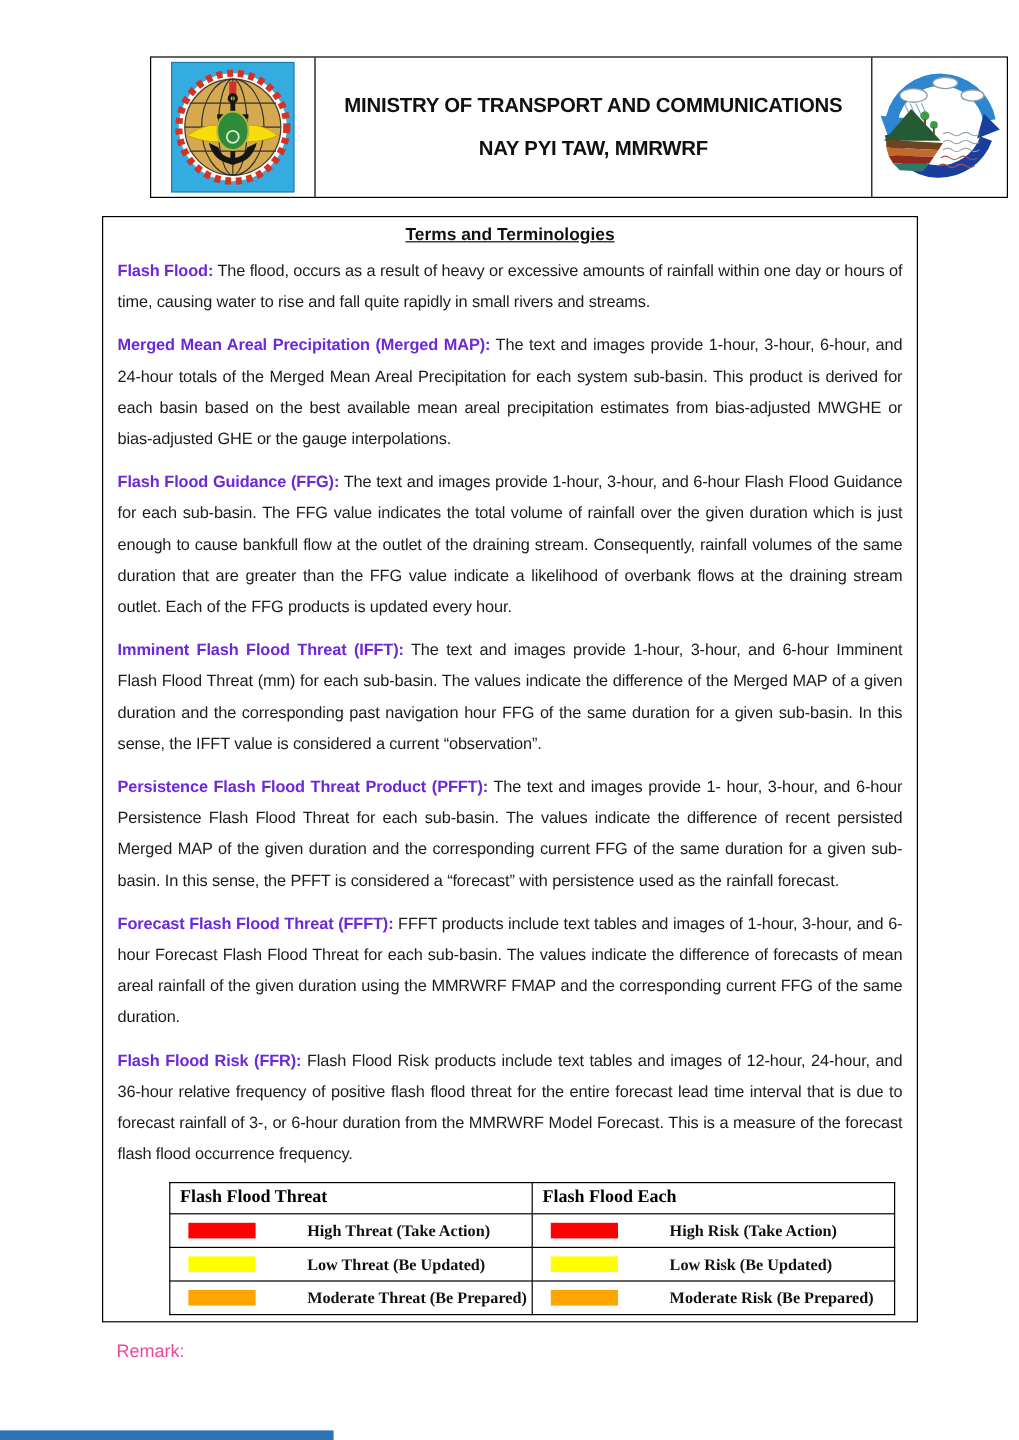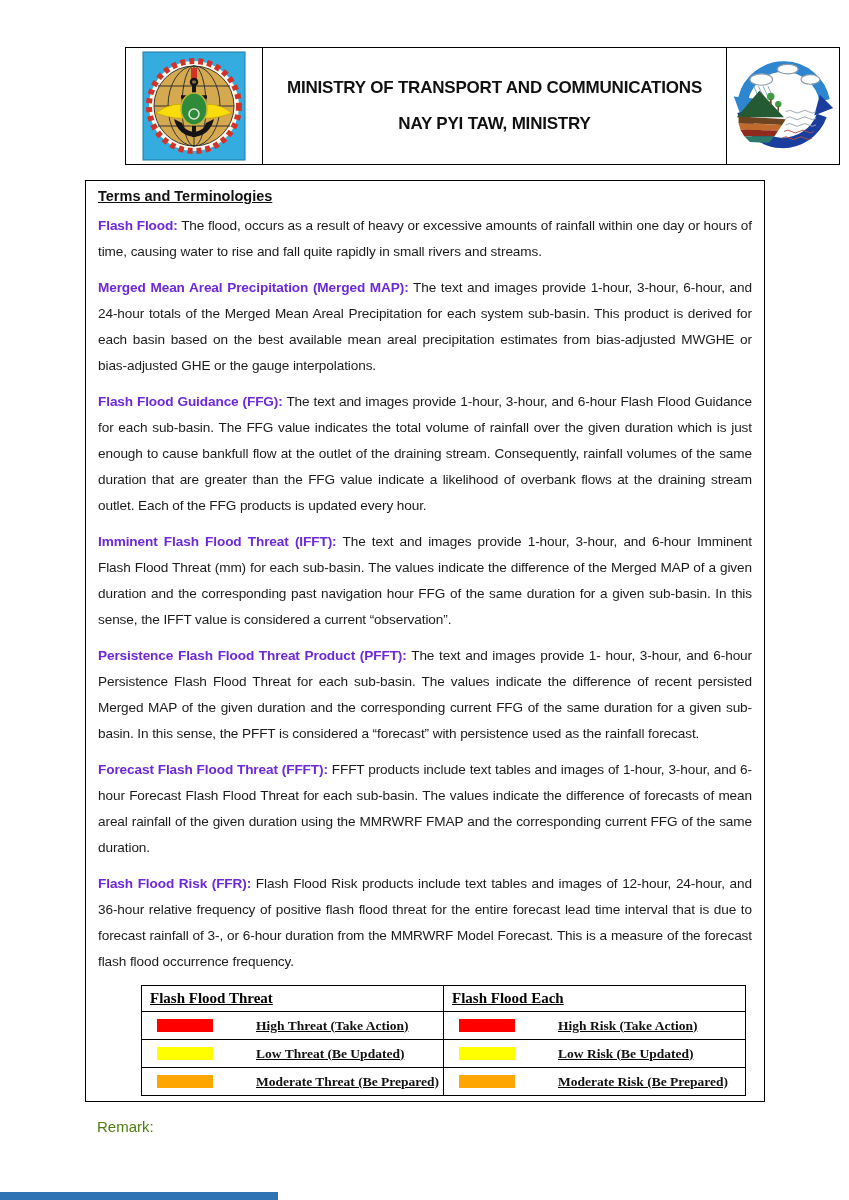--- a/index.html
+++ b/index.html
@@ -8,27 +8,27 @@
 
   
   .header { position:absolute; left:85px; top:47px; width:715px; height:118px; border:1.5px solid #000; display:flex; background:#fff;margin-left:40px; }
   .header-logo-cell { width:137px; border-right:1.5px solid #000; display:flex; align-items:center; justify-content:center; }
   .header-text-cell { flex:1; border-right:1.5px solid #000; display:flex; flex-direction:column; align-items:center; justify-content:center; text-align:center; }
   .header-text-cell .hline { font-size:17px; font-weight:bold; line-height:36px; color:#111; letter-spacing:-0.2px; }
   .header-rlogo-cell { width:112px; display:flex; align-items:center; justify-content:center; }
 
   
   .content-box { position:absolute; left:85px; top:180px; width:680px; height:922px; border:1.5px solid #000; padding:7px 12px 0 12px; background:#fff; overflow:hidden; }
-  .doc-title { text-align:left; font-weight:bold; text-decoration:underline; font-size:14.5px; margin-bottom:9px; color:#111; }
+  .doc-title { text-align:center; font-weight:bold; text-decoration:underline; font-size:14.5px; margin-bottom:9px; color:#111; }
   .para { font-size:13.6px; line-height:26px; text-align:justify; color:#1b1b1b; margin-bottom:10px; letter-spacing:-0.1px; }
   .para b { color:#6d28d9; }
 
   
   .legend-table { border-collapse:collapse; margin-left:43px; margin-top:4px; }
-  .legend-table td { border:1.2px solid #000; width:302px; font-family:"Liberation Serif", serif;text-decoration:underline; }
+  .legend-table td { border:1.2px solid #000; width:302px; font-family:"Liberation Serif", serif; }
   .legend-table .th-cell { height:26px; font-weight:bold; font-size:15px; padding-left:8px; vertical-align:middle; }
   .legend-row-cell { height:28px; vertical-align:middle; }
   .legend-entry { display:flex; align-items:center;gap:18px; }
   .swatch { width:56px; height:13px; margin-left:15px; flex:0 0 auto; }
   .legend-label { font-weight:bold; font-size:13.5px; margin-left:25px; color:#111; }
 
   
   .remark { position:absolute; left:97px; top:1118px; display:flex; font-size:15px; }
   .remark-label { width:100px; flex:0 0 auto; }
 
@@ -58,21 +58,21 @@
         <circle cx="52" cy="31" r="3" fill="none" stroke="#151515" stroke-width="2.5"></circle>
         <line x1="52" y1="34" x2="52" y2="86" stroke="#151515" stroke-width="4"></line>
         <line x1="39" y1="46" x2="65" y2="46" stroke="#151515" stroke-width="3.5"></line>
         <path d="M32 68 Q36 84 52 86 Q68 84 72 68 L64 72 Q62 80 52 81 Q42 80 40 72 Z" fill="#151515"></path>
         <ellipse cx="52" cy="58" rx="13" ry="16" fill="#2E8B3A" stroke="#C2B53A" stroke-width="1.5"></ellipse>
         <circle cx="52" cy="63" r="5" fill="none" stroke="#E8E4D8" stroke-width="1.5"></circle>
       </svg>
     </div>
     <div class="header-text-cell">
       <div class="hline">MINISTRY OF TRANSPORT AND COMMUNICATIONS</div>
-      <div class="hline">NAY PYI TAW, MINISTRY</div>
+      <div class="hline">NAY PYI TAW, MMRWRF</div>
     </div>
     <div class="header-rlogo-cell">
       <svg width="104" height="104" viewBox="0 0 110 104">
         <path d="M 99 46 A 44 44 0 0 0 13 44" fill="none" stroke="#2E86D0" stroke-width="11"></path>
         <polygon points="3,42 24,44 11,64" fill="#2E86D0"></polygon>
         <path d="M 12 58 A 44 44 0 0 0 96 62" fill="none" stroke="#1A3E9E" stroke-width="11"></path>
         <polygon points="88,62 108,54 94,40" fill="#1A3E9E"></polygon>
         <g stroke="#8A9BA8" fill="#FFFFFF" stroke-width="1.2">
           <ellipse cx="32" cy="24" rx="12" ry="6"></ellipse>
           <ellipse cx="60" cy="13" rx="11" ry="5"></ellipse>
@@ -168,19 +168,19 @@
           <div class="legend-entry">
             <span class="swatch" style="background-color: rgb(255, 165, 0);"></span>
             <span class="legend-label">Moderate Risk (Be Prepared)</span>
           </div>
         </td>
       </tr>
     </tbody>
       </table>
   </div>
 
-  <div class="remark" style="color: #4d7c0f;">
+  <div class="remark" style="color: #ec4899;">
     <span class="remark-label">Remark:</span>
   </div>
 
   <div class="bottom-bar" style="background-color: rgb(46, 116, 181);"></div>
 
 </div>
 
 </body></html>

